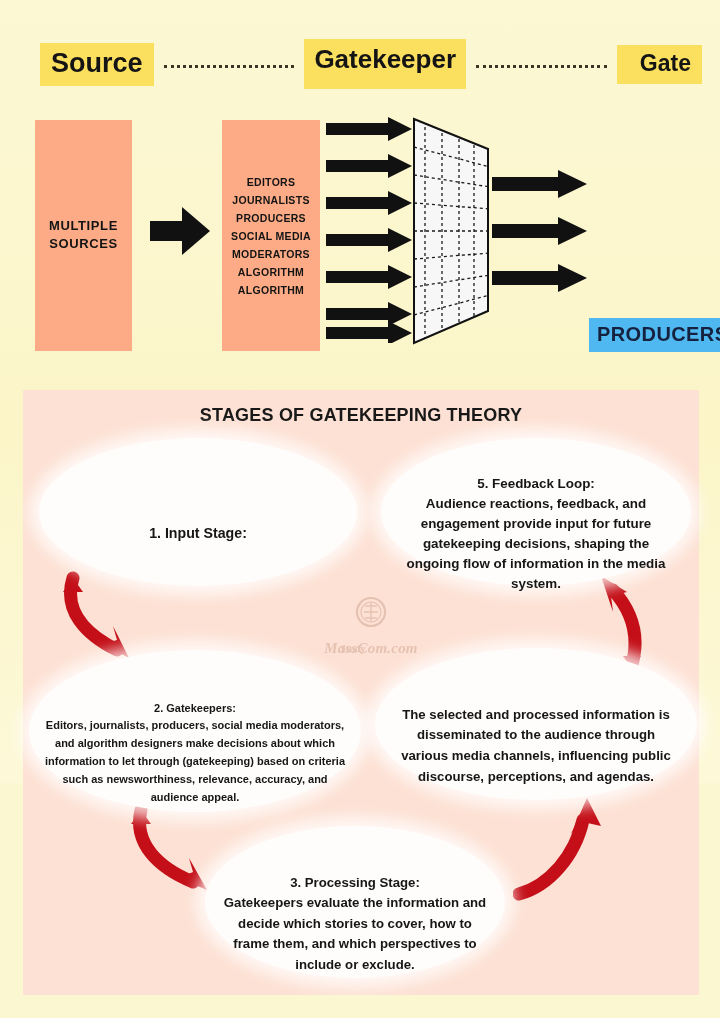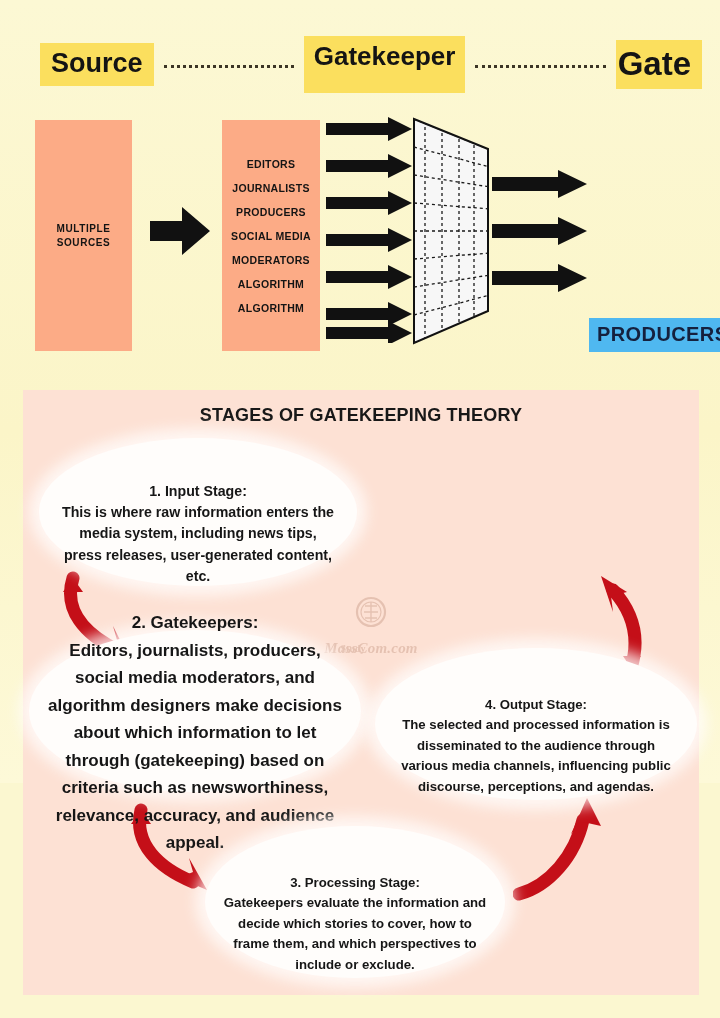--- a/index.html
+++ b/index.html
@@ -21,54 +21,54 @@
     display: flex; align-items: center;
   }
   .hdr-chip {
     background: #fbdf5e;
     font-weight: 700;
     color: #141414;
     line-height: 1;
     white-space: nowrap;
   }
   #chip-source { margin-left: 40px; font-size: 27px; padding: 7px 11px 9px 11px; }
-  #chip-gatekeeper { font-size: 26px; padding: 7px 10px 24px 10px; }
-  #chip-gate { font-size: 33px; padding: 7px 11px 9px 2px; margin-right: 18px; }
+  #chip-gatekeeper { font-size: 26px; padding: 7px 10px 17px 10px; }
+  #chip-gate { font-size: 23px; padding: 7px 11px 9px 23px; margin-right: 18px; }
   .hdr-dots {
     flex: 1 1 auto; height: 0;
     border-top: 3px dotted #3c3526;
     margin: 0 10px;
     position: relative; top: 2px;
   }
 
   
   #flow { position: absolute; left: 0; top: 110px; width: 720px; height: 250px; }
 
   #multiple-sources-box {
     position: absolute; left: 35px; top: 10px;
     width: 97px; height: 231px;
     background: #fcab86;
   }
   #multiple-sources-box .lbl {
     position: absolute; left: 0; right: 0; top: 50%;
     transform: translateY(-50%);
     text-align: center;
-    font-size: 10px; font-weight: 700; letter-spacing: .6px;
+    font-size: 13px; font-weight: 700; letter-spacing: .6px;
     color: #141414; line-height: 1.45;
   }
 
   #big-arrow-wrap { position: absolute; left: 150px; top: 95px; width: 60px; height: 52px; }
 
   #gatekeeper-box {
     position: absolute; left: 222px; top: 10px;
     width: 98px; height: 231px;
     background: #fcab86;
     display: flex; flex-direction: column;
     align-items: center; justify-content: center;
-    gap: 12px;
+    gap: 6px;
   }
   #gatekeeper-box .role {
     font-size: 10.5px; font-weight: 700; letter-spacing: .3px;
     color: #141414; white-space: nowrap;
   }
 
   #in-arrows { position: absolute; left: 326px; top: 5px; width: 86px; height: 228px; }
   #funnel { position: absolute; left: 412px; top: 5px; width: 96px; height: 232px; }
   #out-arrows { position: absolute; left: 492px; top: 60px; width: 95px; height: 122px; }
 
@@ -102,21 +102,21 @@
     color: #161616;
     box-shadow: 0 0 14px 10px rgba(255,253,251,.78);
   }
   .ellipse .txt { padding: 0 20px; margin-top: 44px; }
   .ellipse .hd { font-weight: 700; display: block; }
   .ellipse .bd { font-weight: 700; display: block; }
 
   
   #stage-1 { left: 16px;  top: 48px;  width: 318px; height: 148px; font-size: 14.2px; line-height: 1.5; }
   #stage-5 { left: 358px; top: 48px;  width: 310px; height: 148px; font-size: 13.4px; line-height: 1.5; }
-  #stage-2 { left: 6px;   top: 240px; width: 332px; height: 162px; font-size: 17px; line-height: 1.62; }
+  #stage-2 { left: 6px;   top: 260px; width: 332px; height: 162px; font-size: 11px; line-height: 1.62; }
   #stage-4 { left: 352px; top: 258px; width: 322px; height: 152px; font-size: 13.2px; line-height: 1.56; }
   #stage-3 { left: 182px; top: 436px; width: 300px; height: 152px; font-size: 13.2px; line-height: 1.56; }
   #stage-3 .txt, #stage-2 .txt { padding: 0 14px; }
 
   
   .curve-arrow { position: absolute; }
   #arrow-1-2 { left: 28px;  top: 180px; width: 110px; height: 100px; }
   #arrow-2-3 { left: 98px;  top: 412px; width: 120px; height: 102px; }
   #arrow-3-4 { left: 490px; top: 400px; width: 110px; height: 112px; }
   #arrow-4-5 { left: 556px; top: 180px; width: 100px; height: 106px; }
@@ -273,35 +273,39 @@
         <circle cx="17" cy="17" r="10" fill="none" stroke="#b07b63" stroke-width="1.2"></circle>
         <path d="M17,7 L17,27 M11,11 L23,11 M10,17 L24,17 M11,23 L23,23" stroke="#b07b63" stroke-width="1.4" fill="none"></path>
       </svg>
       <div class="wm-study">Study</div>
       <div class="wm-name">MassCom.com</div>
     </div>
 
     <div class="ellipse" id="stage-1">
       <div class="txt">
         <span class="hd">1. Input Stage:</span>
-        <span class="bd">This is where raw information enters the media system, including news tips, press releases, user-generated content, etc.</span>
-      </div>
-    </div>
-
+      </div>
+    </div>
+
+    <div class="ellipse" id="stage-5">
+      <div class="txt">
+        <span class="hd">5. Feedback Loop:</span>
+        <span class="bd">Audience reactions, feedback, and engagement provide input for future gatekeeping decisions, shaping the ongoing flow of information in the media system.</span>
+      </div>
+    </div>
 
     <div class="ellipse" id="stage-2">
       <div class="txt">
         <span class="hd">2. Gatekeepers:</span>
         <span class="bd">Editors, journalists, producers, social media moderators, and algorithm designers make decisions about which information to let through (gatekeeping) based on criteria such as newsworthiness, relevance, accuracy, and audience appeal.</span>
       </div>
     </div>
 
     <div class="ellipse" id="stage-4">
       <div class="txt">
-        <span class="hd">4. Output Stage:</span>
         <span class="bd">The selected and processed information is disseminated to the audience through various media channels, influencing public discourse, perceptions, and agendas.</span>
       </div>
     </div>
 
     <div class="ellipse" id="stage-3">
       <div class="txt">
         <span class="hd">3. Processing Stage:</span>
         <span class="bd">Gatekeepers evaluate the information and decide which stories to cover, how to frame them, and which perspectives to include or exclude.</span>
       </div>
     </div>

